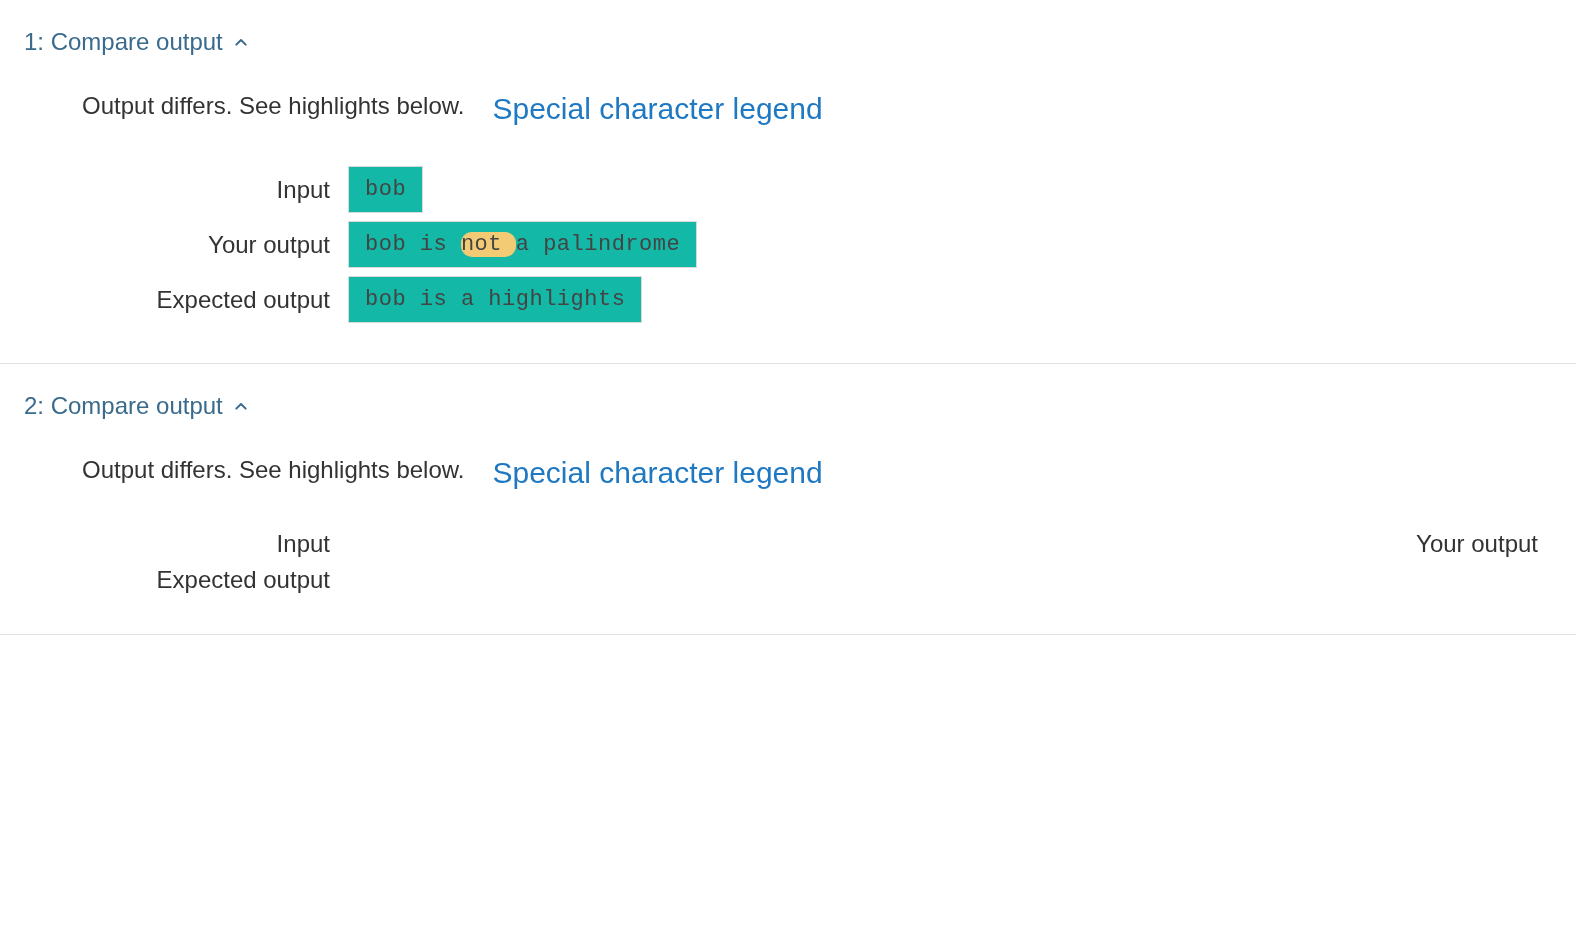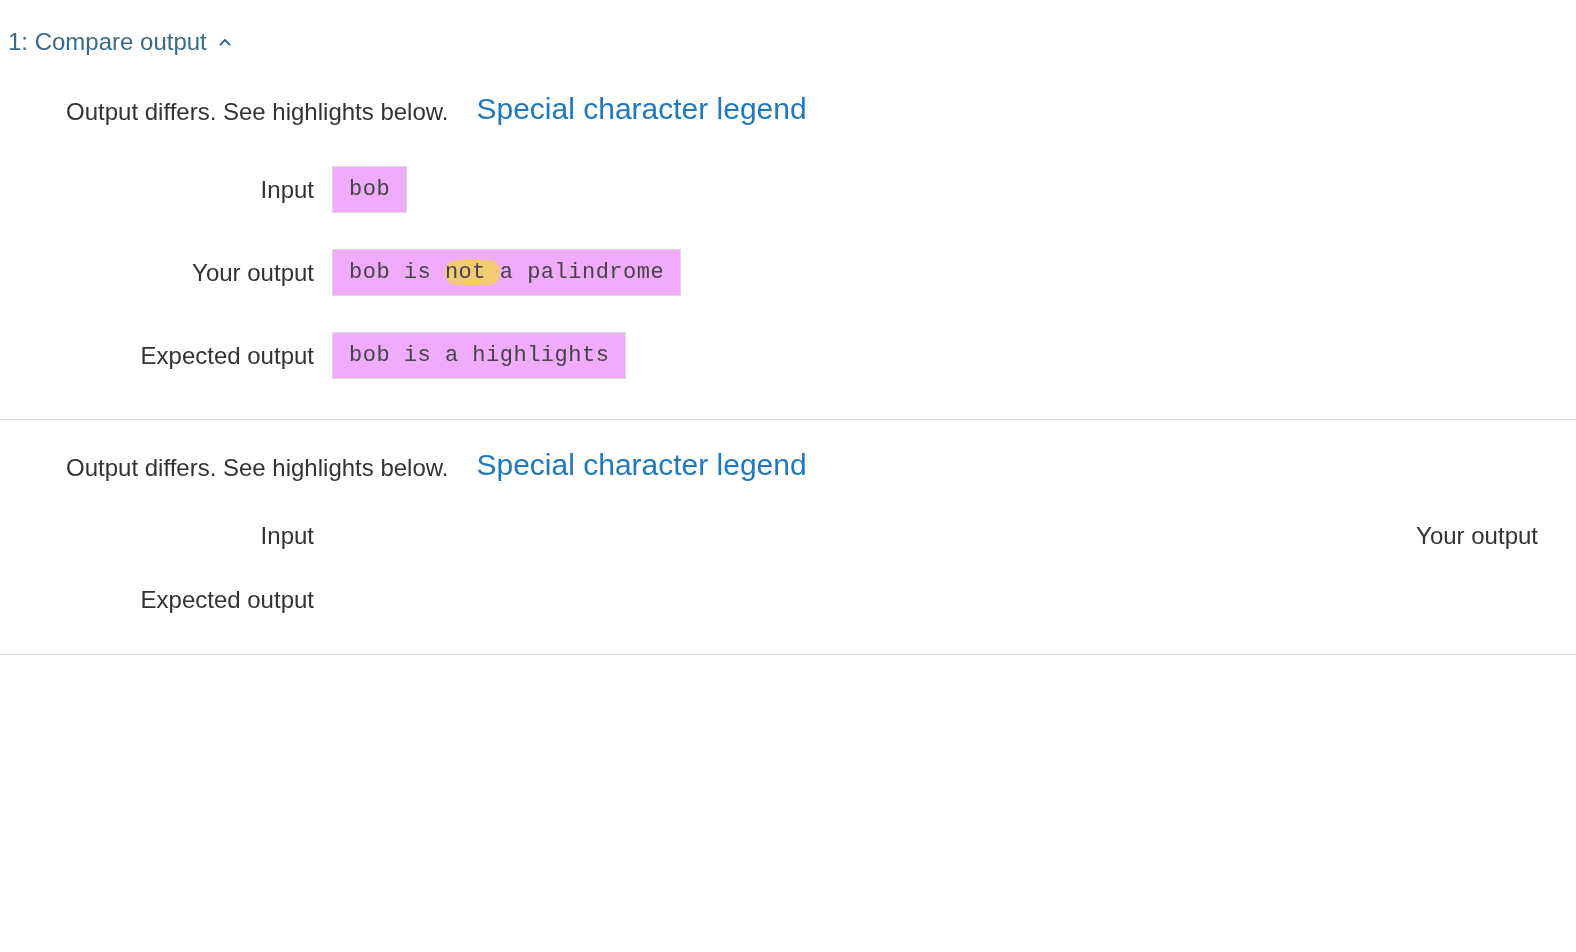--- a/index.html
+++ b/index.html
@@ -4,21 +4,21 @@
   <style>
     * { box-sizing: border-box; margin: 0; padding: 0; }
     body {
       font-family: -apple-system, BlinkMacSystemFont, "Segoe UI", Helvetica, Arial, sans-serif;
       background: #ffffff;
       color: #333;
       font-size: 20px;
     }
     .test-section {
       border-bottom: 1px solid #e0e0e0;
-      padding: 28px 20px 40px 8px;
+      padding: 28px 20px 40px 24px;
     }
     .test-header {
       display: inline-flex;
       align-items: center;
       gap: 10px;
       color: #3a6a8c;
       font-size: 24px;
       font-weight: 400;
       cursor: pointer;
       padding-bottom: 36px;
@@ -26,49 +26,49 @@
     .test-header .chevron {
       width: 16px;
       height: 16px;
       display: inline-flex;
       align-items: center;
       justify-content: center;
     }
     .test-header .chevron svg { width: 16px; height: 16px; }
     .message-row {
       display: flex;
-      align-items: flex-end;
+      align-items: flex-start;
       gap: 28px;
       padding-left: 58px;
       padding-bottom: 40px;
     }
     .message-text {
       color: #333;
       font-size: 24px;
     }
     .legend-link {
       color: #1e78c2;
       font-size: 30px;
       cursor: pointer;
     }
     .io-grid {
       display: grid;
       grid-template-columns: 324px auto;
-      row-gap: 36px;
+      row-gap: 8px;
       align-items: center;
     }
     .io-label {
       text-align: right;
       padding-right: 18px;
       font-size: 24px;
       color: #333;
     }
     .io-box {
       display: inline-block;
-      background: #f0abfc;
+      background: #14b8a6;
       border: 1px solid #d9d9d9;
       padding: 10px 16px;
       font-family: "Courier New", Courier, monospace;
       font-size: 22px;
       color: #444;
       letter-spacing: 0.5px;
       white-space: pre;
       width: fit-content;
     }
     .hl {
@@ -106,20 +106,28 @@
     </div>
 
     <div class="io-label">Expected output</div>
     <div>
       <span class="io-box">bob is a highlights</span>
     </div>
   </div>
 </div>
 
 <div class="test-section">
+  <div class="test-header">
+    <span>2: Compare output</span>
+    <span class="chevron">
+      <svg viewBox="0 0 24 24" fill="none" stroke="#3a6a8c" stroke-width="3" stroke-linecap="round" stroke-linejoin="round">
+          <polyline points="5 16 12 9 19 16"></polyline>
+        </svg>
+    </span>
+  </div>
 
   <div class="message-row">
     <span class="message-text">Output differs. See highlights below.</span>
     <span class="legend-link">Special character legend</span>
   </div>
 
   <div class="io-grid">
     <div class="io-label">Input</div>
 
     <div class="io-label">Your output</div>

